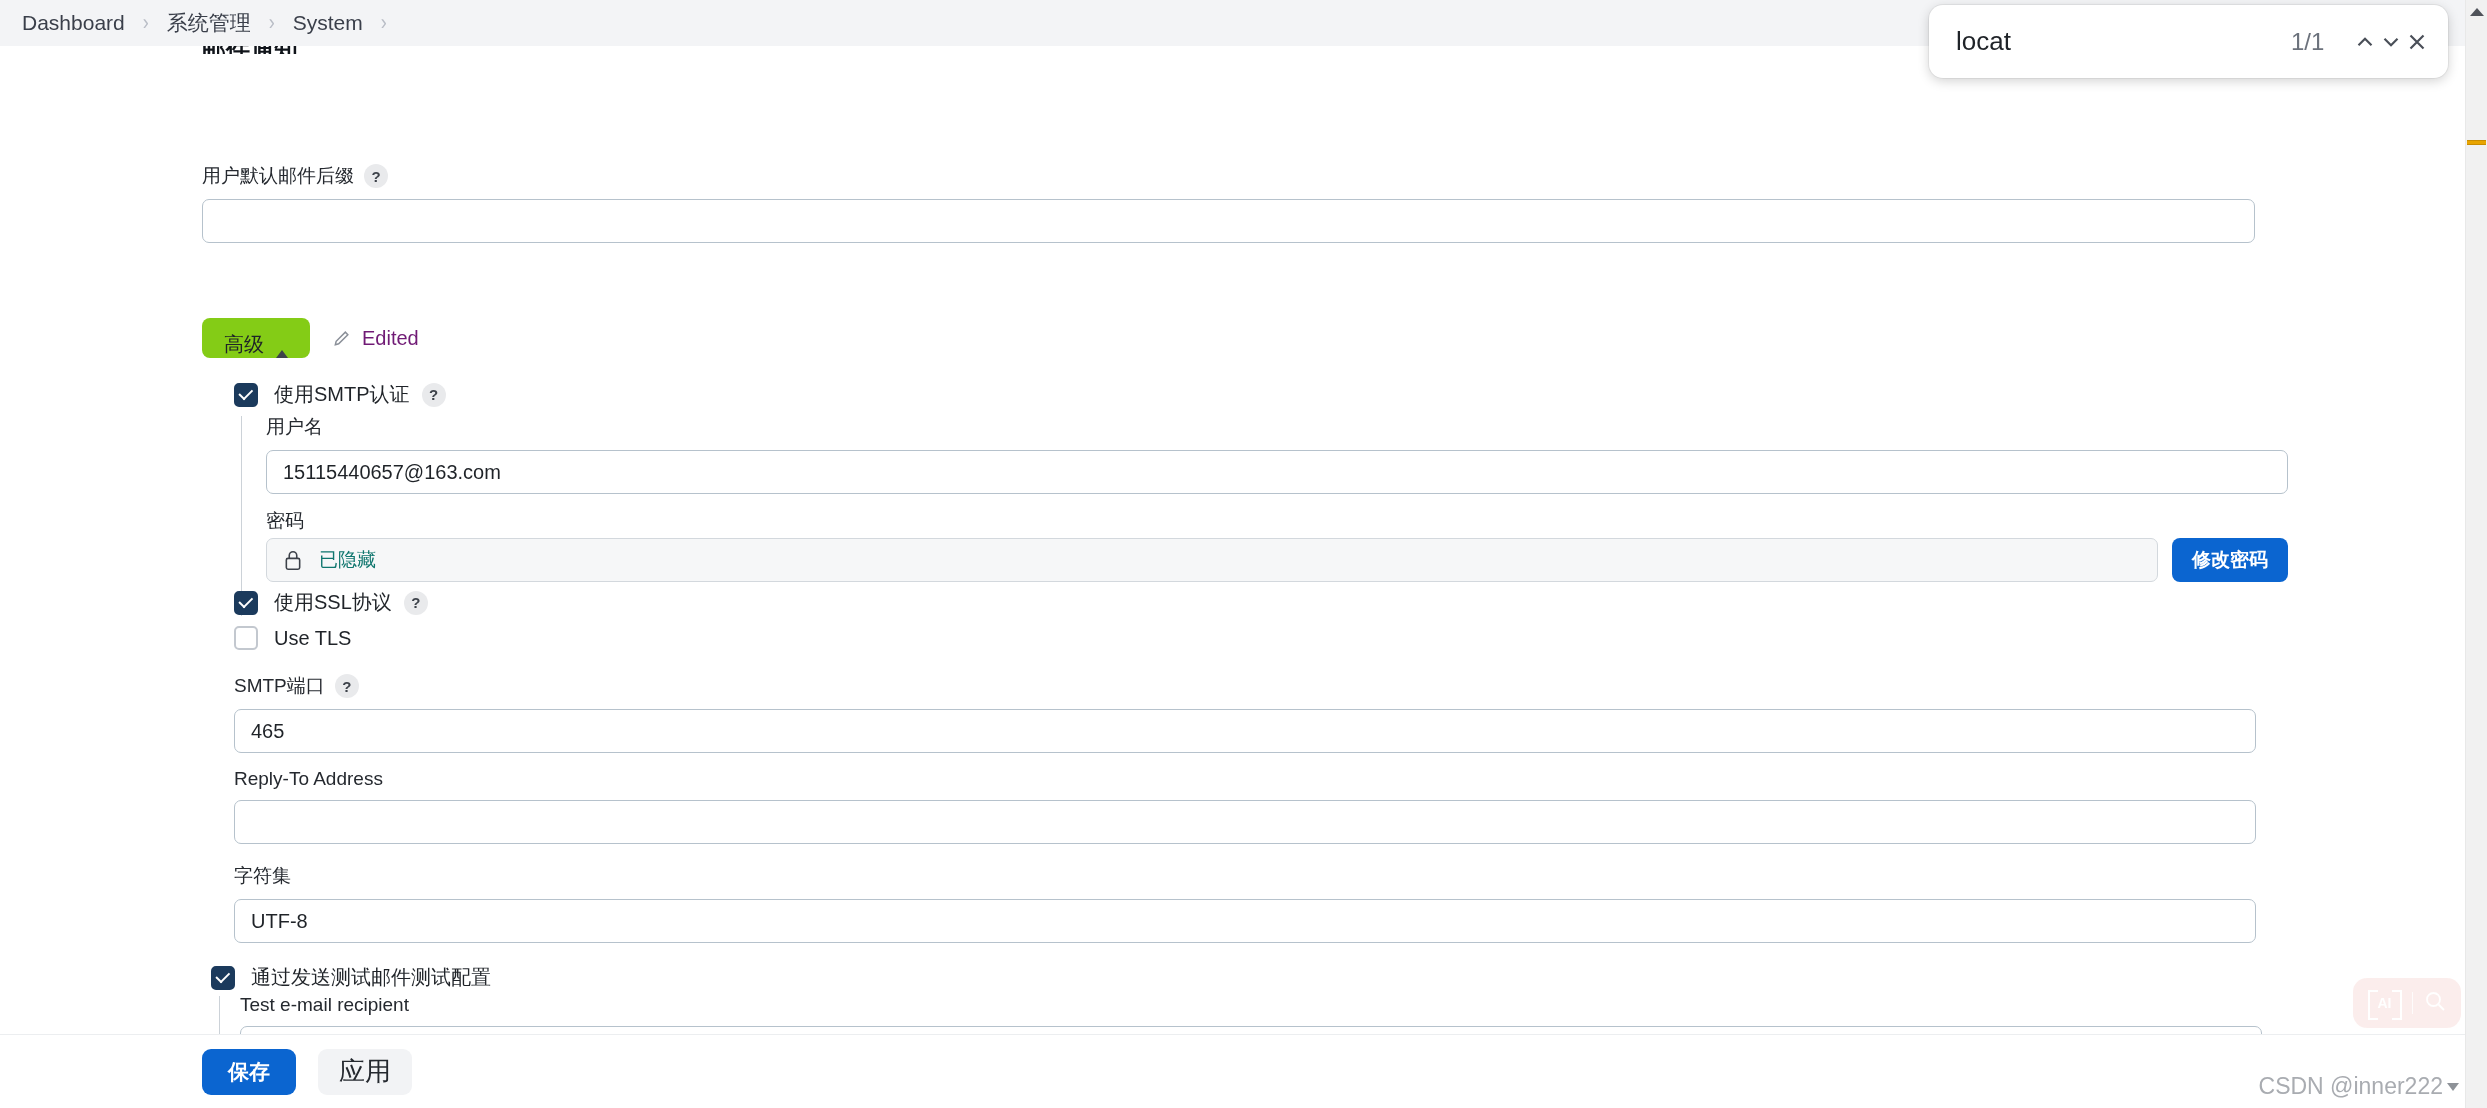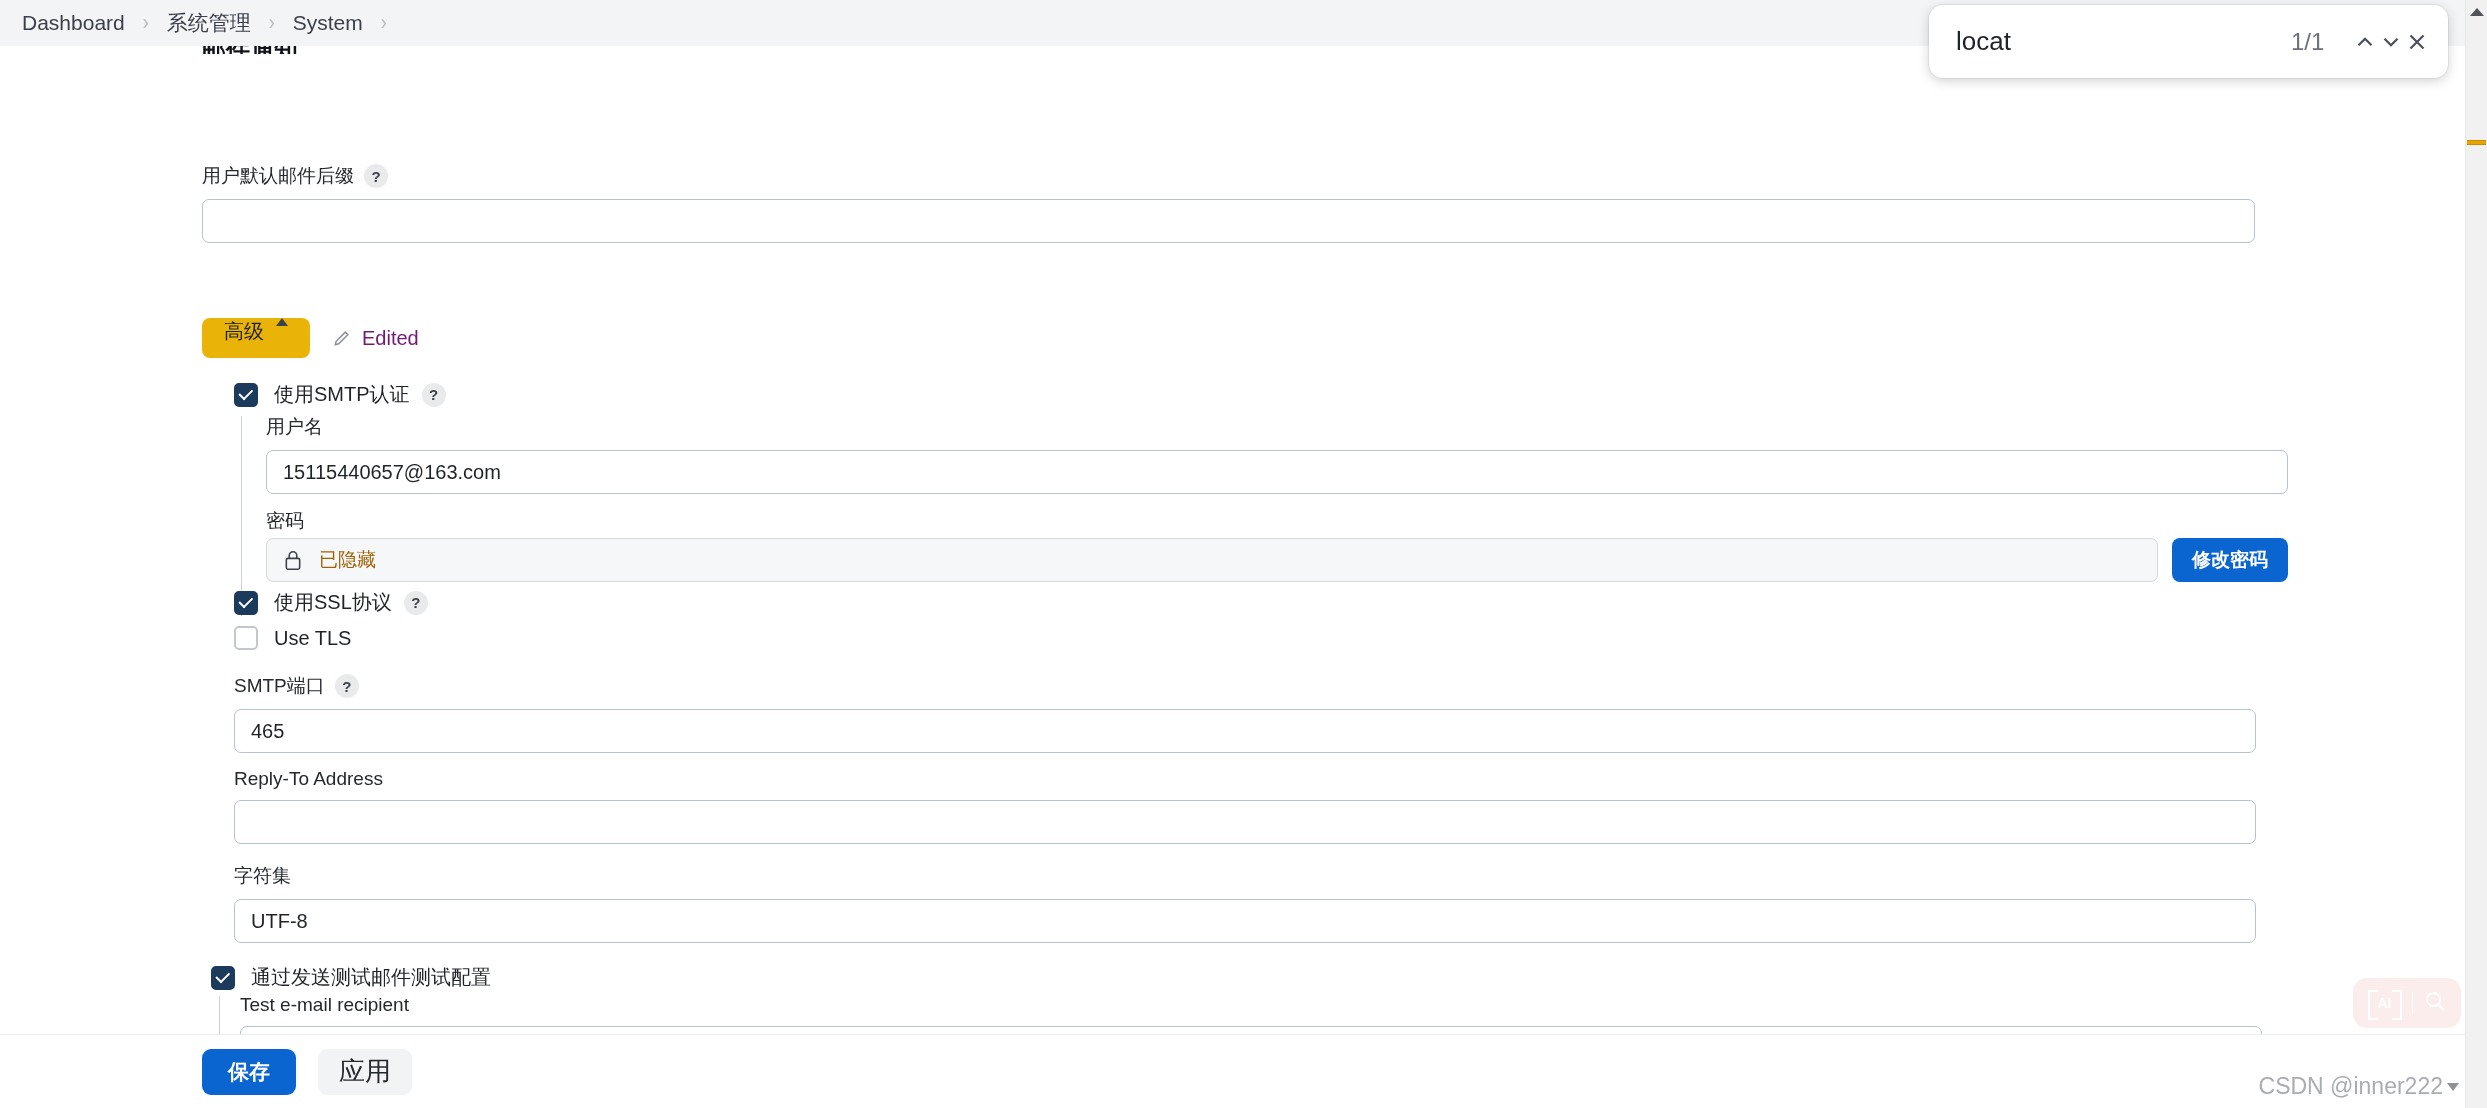--- a/index.html
+++ b/index.html
@@ -123,23 +123,23 @@
     outline: none;
   }
   .inp.indent { width: 2022px; }
 
   
   .adv-row {
     position: absolute; left: 202px; top: 272px;
     display: flex; align-items: center; gap: 22px;
   }
   .adv-btn {
-    background: #eab308; border: 0; border-radius: 8px;
+    background: #84cc16; border: 0; border-radius: 8px;
     height: 40px; padding: 0 22px;
-    display: flex; align-items: flex-start; gap: 12px;
+    display: flex; align-items: flex-end; gap: 12px;
     font-size: 20px; color: #1f2328; font-family: inherit;
     cursor: pointer;
   }
   .chev-up {
     width: 0; height: 0;
     border-left: 6px solid transparent;
     border-right: 6px solid transparent;
     border-bottom: 8px solid #3d424a;
   }
   .edited {
@@ -184,21 +184,21 @@
     display: flex; align-items: center; gap: 14px;
     width: 2022px;
   }
   .pw-field {
     flex: 1; height: 44px;
     background: #f6f7f8;
     border: 1px solid #d3d8dd;
     border-radius: 7px;
     display: flex; align-items: center; gap: 16px;
     padding: 0 16px;
-    font-size: 19px; color: #a16207;
+    font-size: 19px; color: #0f766e;
   }
   .lock { display: flex; color: #3d424a; }
   .btn-blue {
     background: #0b65d0; color: #fff;
     border: 0; border-radius: 8px;
     height: 44px; padding: 0 20px;
     font-size: 19px; font-weight: bold;
     font-family: inherit; cursor: pointer;
     white-space: nowrap;
   }

